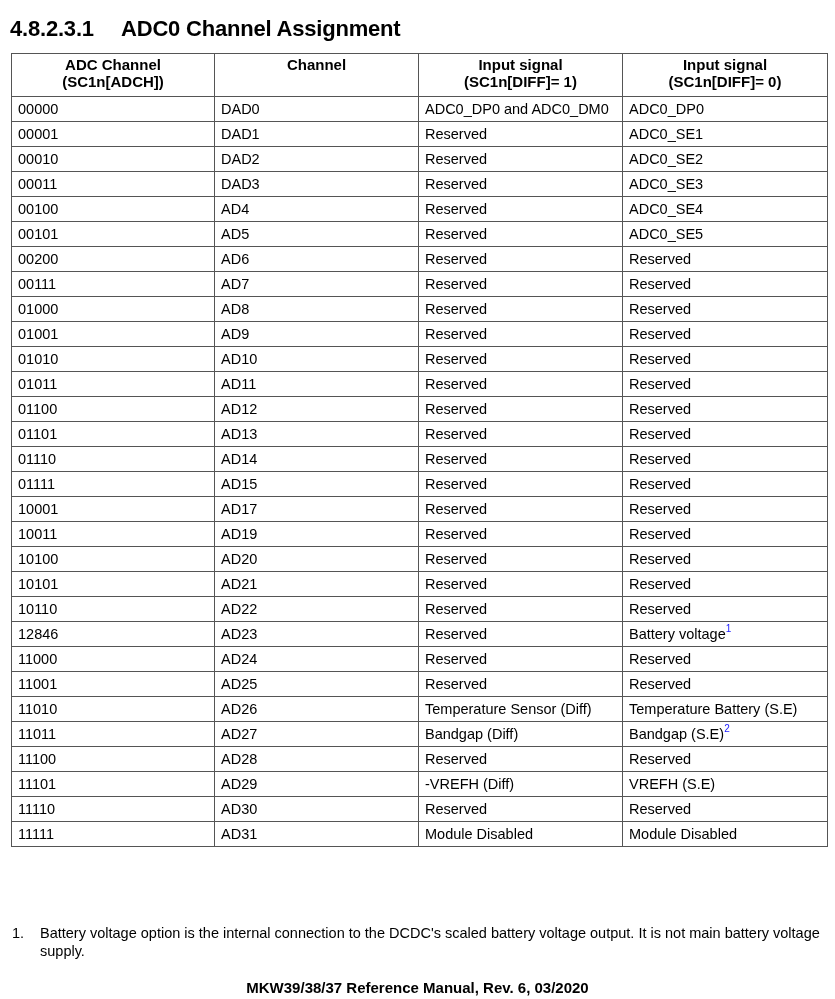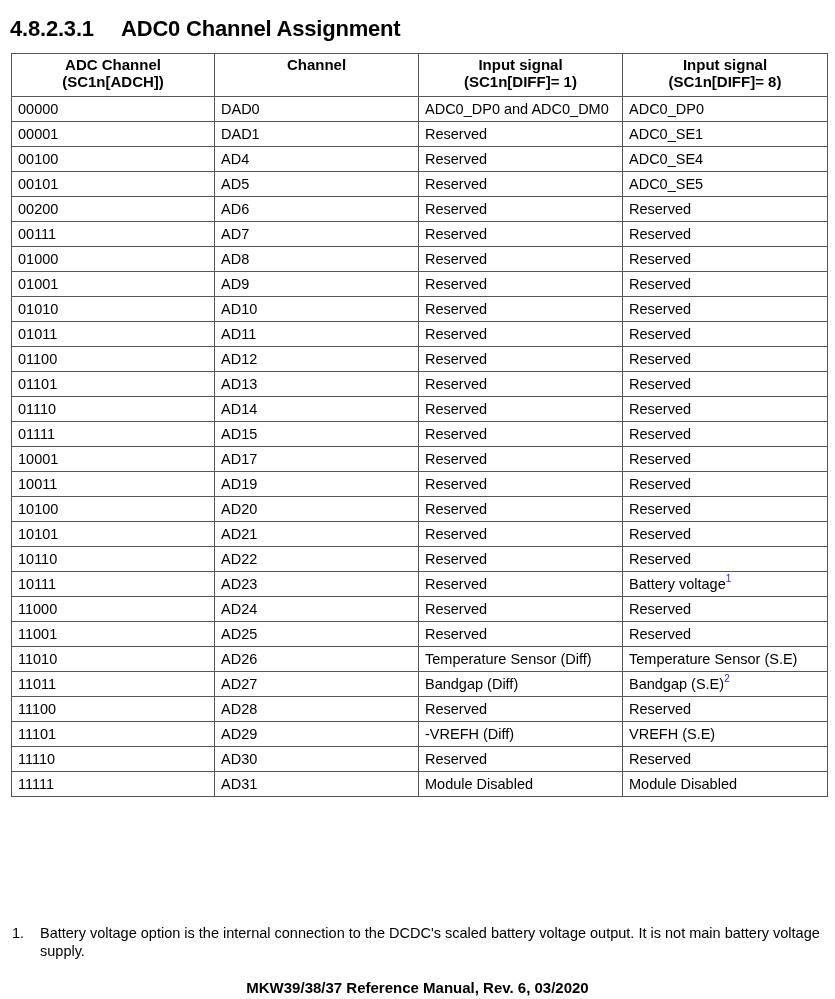--- a/index.html
+++ b/index.html
@@ -30,37 +30,49 @@
       <col class="c1">
       <col class="c2">
       <col class="c3">
       <col class="c4">
     </colgroup>
   <thead>
     <tr>
       <th><span>ADC Channel</span><br><span>(SC1n[ADCH])</span></th>
       <th><span>Channel</span><br><span></span></th>
       <th><span>Input signal</span><br><span>(SC1n[DIFF]= 1)</span></th>
-      <th><span>Input signal</span><br><span>(SC1n[DIFF]= 8)</span></th>
+      <th><span>Input signal</span><br><span>(SC1n[DIFF]= 0)</span></th>
     </tr>
   </thead>
   <tbody id="tbody">
       <tr>
         <td><span>00000</span></td>
         <td><span>DAD0</span></td>
         <td><span>ADC0_DP0 and ADC0_DM0</span></td>
         <td><span>ADC0_DP0</span></td>
       </tr>
       <tr>
         <td><span>00001</span></td>
         <td><span>DAD1</span></td>
         <td><span>Reserved</span></td>
         <td><span>ADC0_SE1</span></td>
       </tr>
       <tr>
+        <td><span>00010</span></td>
+        <td><span>DAD2</span></td>
+        <td><span>Reserved</span></td>
+        <td><span>ADC0_SE2</span></td>
+      </tr>
+      <tr>
+        <td><span>00011</span></td>
+        <td><span>DAD3</span></td>
+        <td><span>Reserved</span></td>
+        <td><span>ADC0_SE3</span></td>
+      </tr>
+      <tr>
         <td><span>00100</span></td>
         <td><span>AD4</span></td>
         <td><span>Reserved</span></td>
         <td><span>ADC0_SE4</span></td>
       </tr>
       <tr>
         <td><span>00101</span></td>
         <td><span>AD5</span></td>
         <td><span>Reserved</span></td>
         <td><span>ADC0_SE5</span></td>
@@ -149,42 +161,42 @@
         <td><span>Reserved</span></td>
         <td><span>Reserved</span></td>
       </tr>
       <tr>
         <td><span>10110</span></td>
         <td><span>AD22</span></td>
         <td><span>Reserved</span></td>
         <td><span>Reserved</span></td>
       </tr>
       <tr>
-        <td><span>10111</span></td>
+        <td><span>12846</span></td>
         <td><span>AD23</span></td>
         <td><span>Reserved</span></td>
         <td><span>Battery voltage</span><sup>1</sup></td>
       </tr>
       <tr>
         <td><span>11000</span></td>
         <td><span>AD24</span></td>
         <td><span>Reserved</span></td>
         <td><span>Reserved</span></td>
       </tr>
       <tr>
         <td><span>11001</span></td>
         <td><span>AD25</span></td>
         <td><span>Reserved</span></td>
         <td><span>Reserved</span></td>
       </tr>
       <tr>
         <td><span>11010</span></td>
         <td><span>AD26</span></td>
         <td><span>Temperature Sensor (Diff)</span></td>
-        <td><span>Temperature Sensor (S.E)</span></td>
+        <td><span>Temperature Battery (S.E)</span></td>
       </tr>
       <tr>
         <td><span>11011</span></td>
         <td><span>AD27</span></td>
         <td><span>Bandgap (Diff)</span></td>
         <td><span>Bandgap (S.E)</span><sup>2</sup></td>
       </tr>
       <tr>
         <td><span>11100</span></td>
         <td><span>AD28</span></td>

